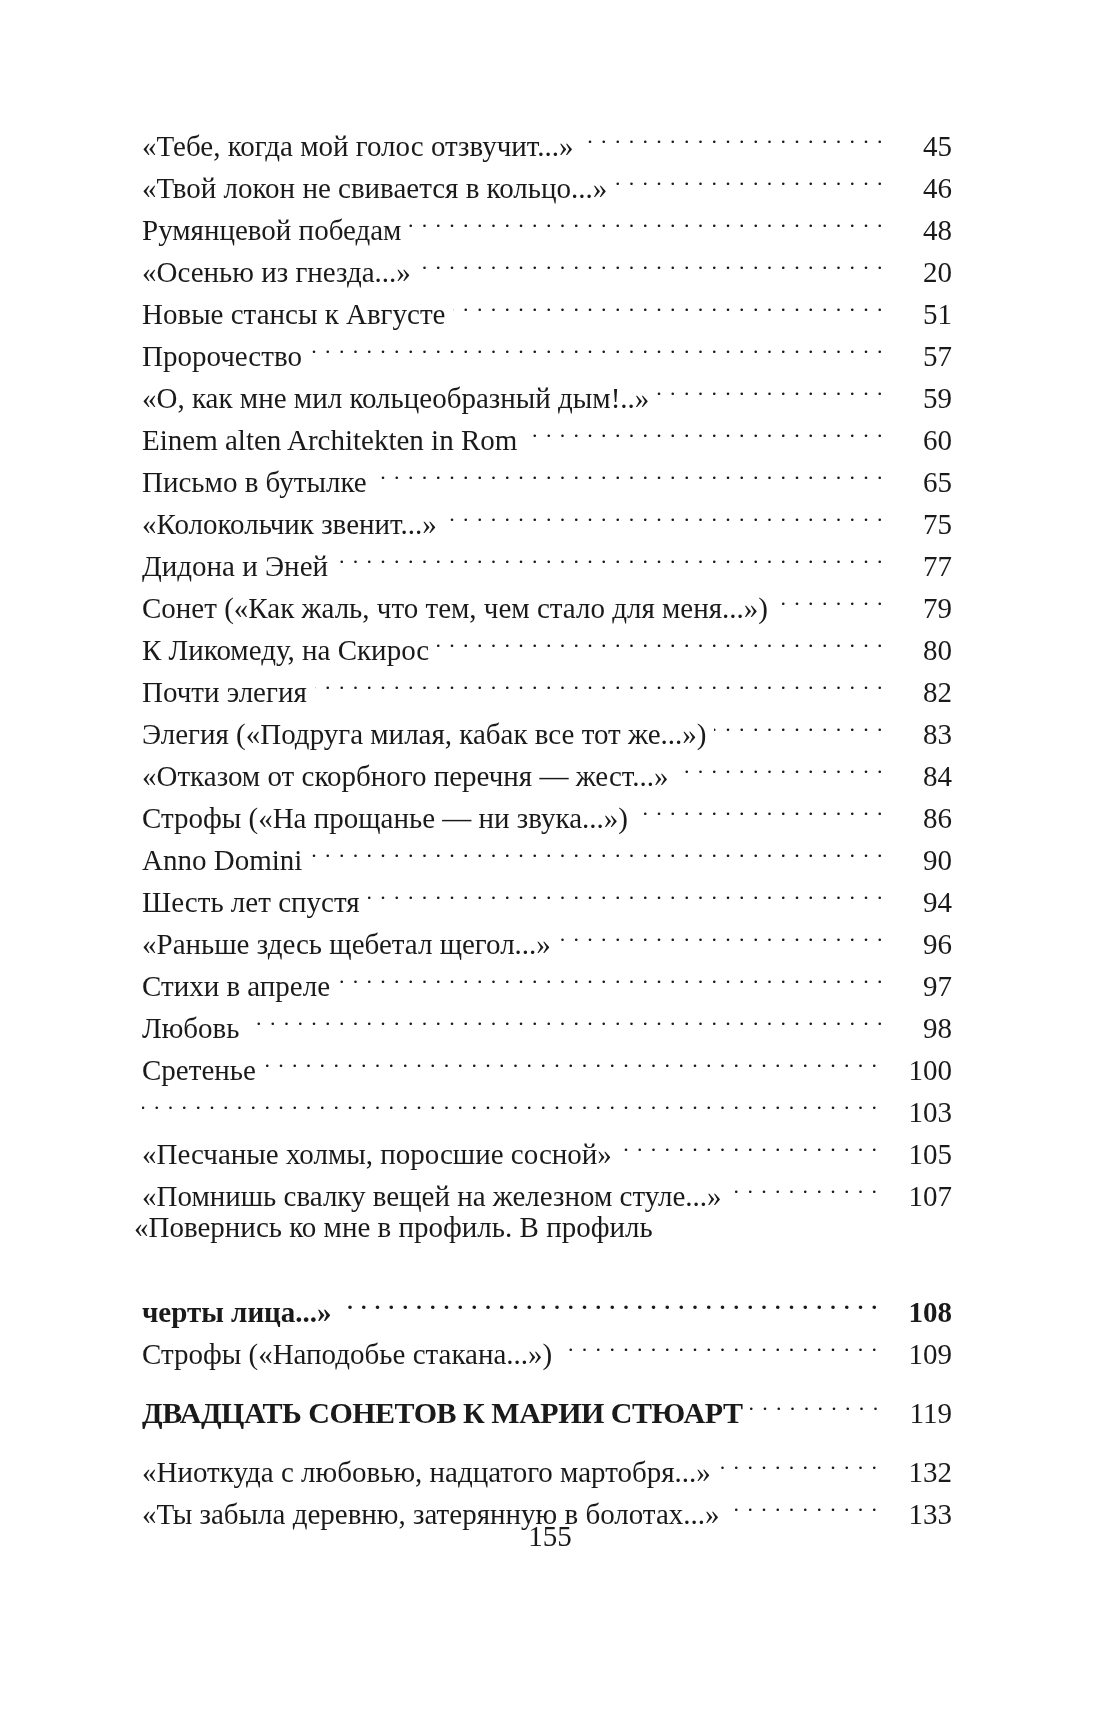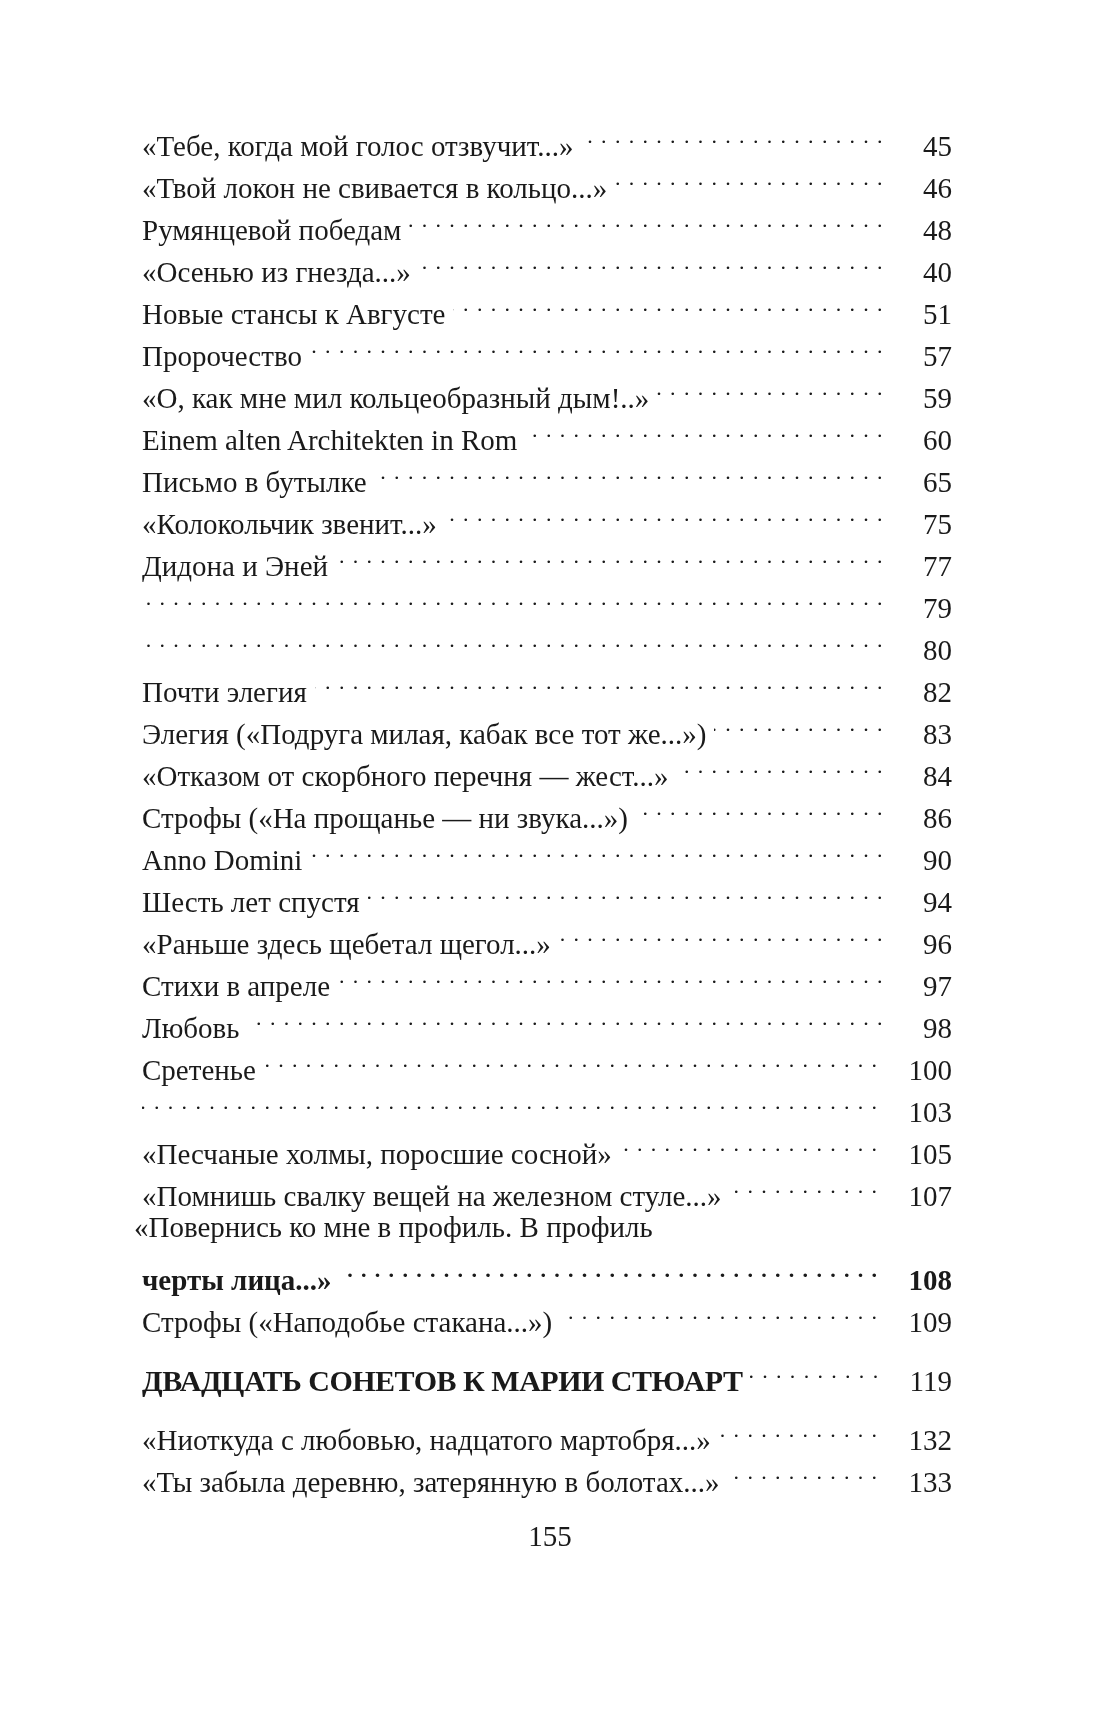--- a/index.html
+++ b/index.html
@@ -17,21 +17,21 @@
   .row .leader {
     flex: 1 1 auto; overflow: hidden; margin: 0 6px 0 8px;
     position: relative; height: 42px;
   }
   .row .leader::before {
     content: ". . . . . . . . . . . . . . . . . . . . . . . . . . . . . . . . . . . . . . . . . . . . . . . . . . . . . . . . . . . . . . . . . . . . . . . . . . . . . . . . . . . .";
     position: absolute; right: 0; bottom: 9px; white-space: nowrap;
     font-size: 22px; letter-spacing: 1.4px; line-height: 1; direction: rtl;
   }
   .row .page { flex: 0 0 auto; min-width: 38px; text-align: right; margin-left: 24px; }
-  .row.twoline { height: auto; flex-direction: column; align-items: stretch; }
+  .row.twoline { height: auto; flex-direction: column; align-items: stretch; gap: 32px; }
   .row.twoline .line1 { height: 42px; }
   .row.twoline .line2 { display: flex; align-items: baseline; height: 42px; font-weight: bold; }
   .row.twoline .line2 .leader { flex: 1 1 auto; }
   .section-gap-bottom { margin-bottom: 17px; }
   .row.section .title { font-weight: bold; letter-spacing: -0.5px; font-size: 30px; }
   .folio {
     position: absolute; left: 0; width: 1100px; top: 1520px;
     text-align: center; font-size: 29px;
   }
 </style>
@@ -50,21 +50,21 @@
       <span class="page">46</span>
     </div>
   <div class="row">
       <span class="title">Румянцевой победам</span>
       <span class="leader"></span>
       <span class="page">48</span>
     </div>
   <div class="row">
       <span class="title">«Осенью из гнезда...»</span>
       <span class="leader"></span>
-      <span class="page">40</span>
+      <span class="page">20</span>
     </div>
   <div class="row">
       <span class="title">Новые стансы к Августе</span>
       <span class="leader"></span>
       <span class="page">51</span>
     </div>
   <div class="row">
       <span class="title">Пророчество</span>
       <span class="leader"></span>
       <span class="page">57</span>
@@ -88,24 +88,26 @@
       <span class="title">«Колокольчик звенит...»</span>
       <span class="leader"></span>
       <span class="page">75</span>
     </div>
   <div class="row">
       <span class="title">Дидона и Эней</span>
       <span class="leader"></span>
       <span class="page">77</span>
     </div>
   <div class="row">
+      <span class="title">Сонет («Как жаль, что тем, чем стало для меня...»)</span>
       <span class="leader"></span>
       <span class="page">79</span>
     </div>
   <div class="row">
+      <span class="title">К Ликомеду, на Скирос</span>
       <span class="leader"></span>
       <span class="page">80</span>
     </div>
   <div class="row">
       <span class="title">Почти элегия</span>
       <span class="leader"></span>
       <span class="page">82</span>
     </div>
   <div class="row">
       <span class="title">Элегия («Подруга милая, кабак все тот же...»)</span>

